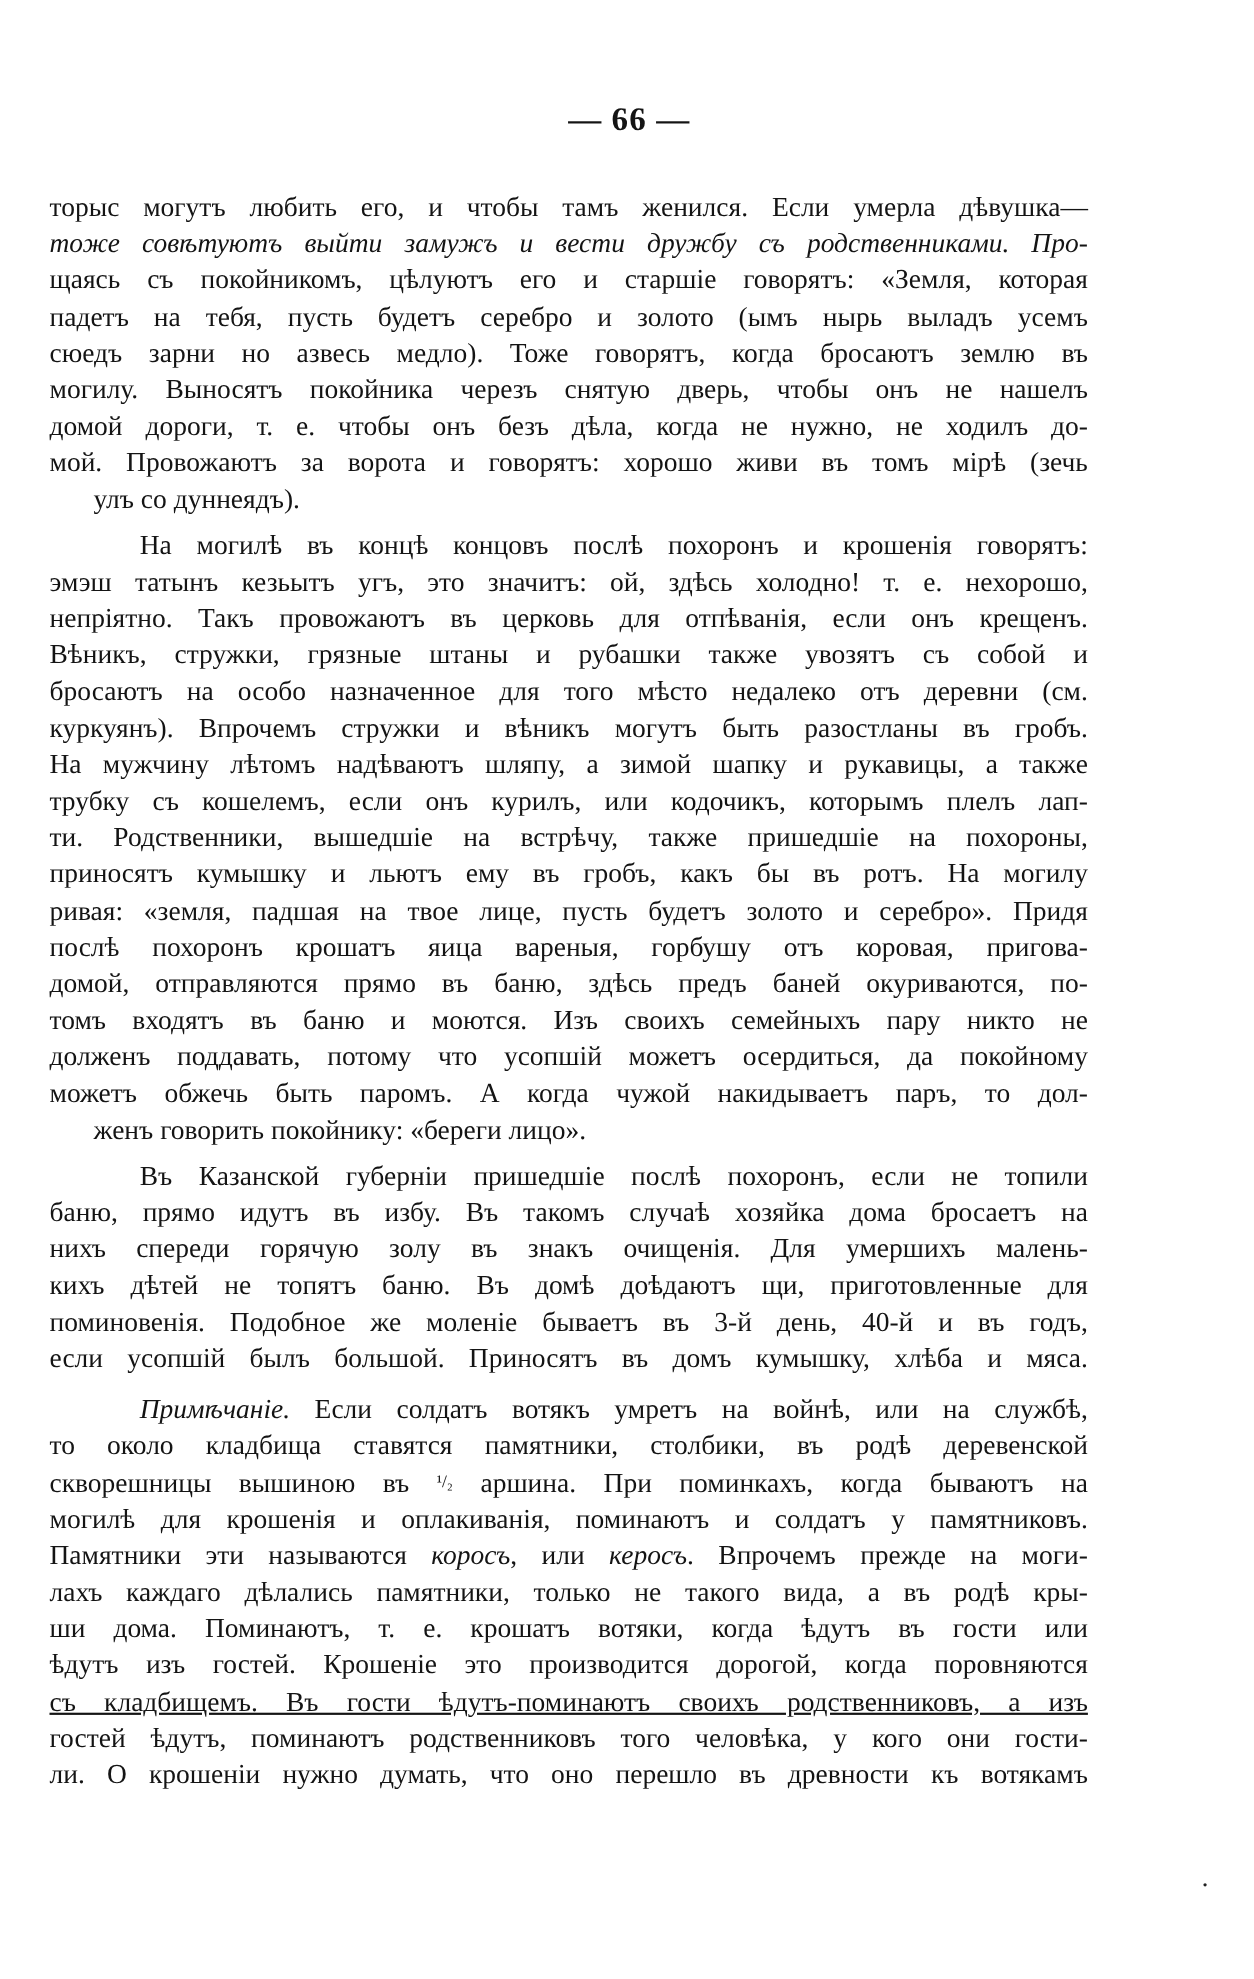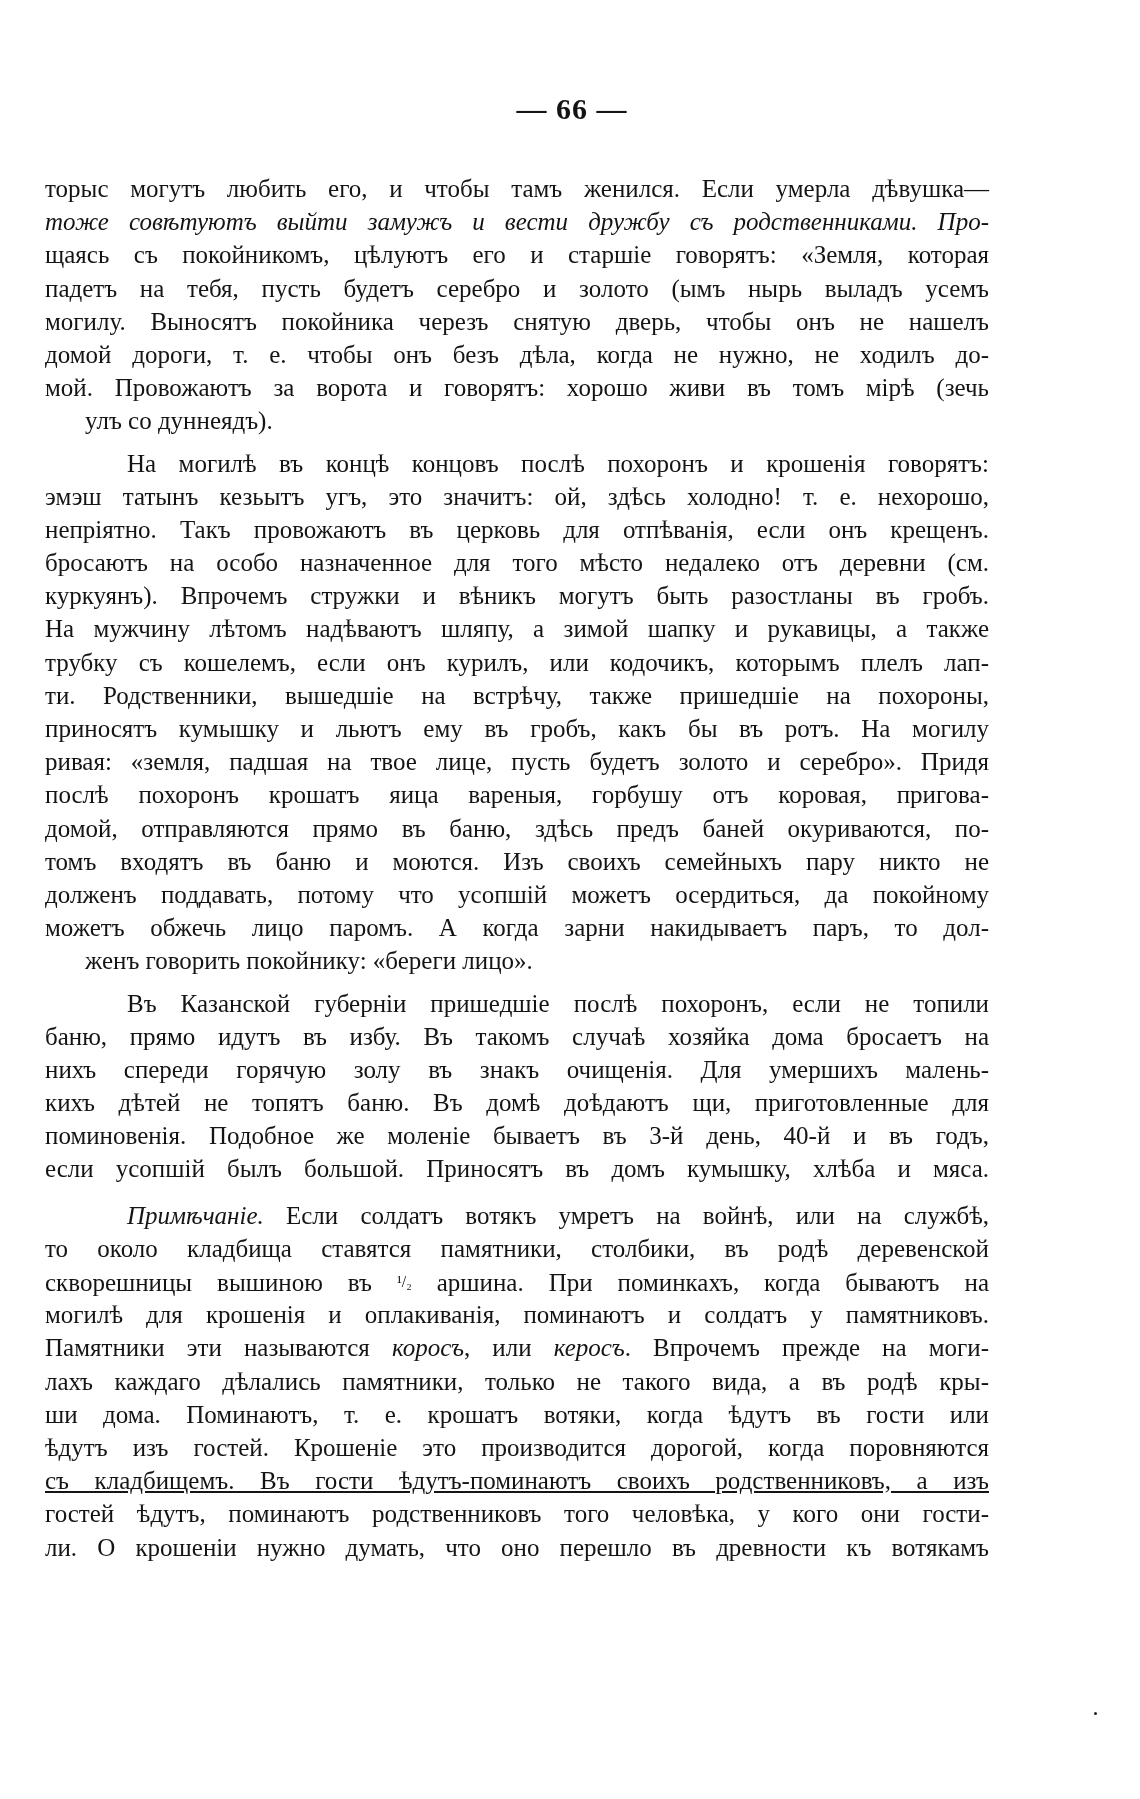--- a/index.html
+++ b/index.html
@@ -78,44 +78,46 @@
 
 <div class="page-number">— 66 —</div>
 
 <div class="text-block">
 
   <div>
     <span class="line" style="display: block;">торыс могутъ любить его, и чтобы тамъ женился. Если умерла дѣвушка—</span>
     <span class="line" style="display: block; font-style: italic;">тоже совѣтуютъ выйти замужъ и вести дружбу съ родственниками. Про-</span>
     <span class="line" style="display: block;">щаясь съ покойникомъ, цѣлуютъ его и старшіе говорятъ: «Земля, которая</span>
     <span class="line" style="display: block;">падетъ на тебя, пусть будетъ серебро и золото (ымъ нырь выладъ усемъ</span>
+    <span class="line" style="display: block;">сюедъ зарни но азвесь медло). Тоже говорятъ, когда бросаютъ землю въ</span>
     <span class="line" style="display: block;">могилу. Выносятъ покойника черезъ снятую дверь, чтобы онъ не нашелъ</span>
     <span class="line" style="display: block;">домой дороги, т. е. чтобы онъ безъ дѣла, когда не нужно, не ходилъ до-</span>
     <span class="line" style="display: block;">мой. Провожаютъ за ворота и говорятъ: хорошо живи въ томъ мірѣ (зечь</span>
     <span class="line last" style="display: block;">улъ со дуннеядъ).</span>
   </div>
 
   <div class="para-gap"></div>
 
   <div>
     <span class="line indent" style="display: block;">На могилѣ въ концѣ концовъ послѣ похоронъ и крошенія говорятъ:</span>
     <span class="line" style="display: block;">эмэш татынъ кезьытъ угъ, это значитъ: ой, здѣсь холодно! т. е. нехорошо,</span>
     <span class="line" style="display: block;">непріятно. Такъ провожаютъ въ церковь для отпѣванія, если онъ крещенъ.</span>
+    <span class="line" style="display: block;">Вѣникъ, стружки, грязные штаны и рубашки также увозятъ съ собой и</span>
     <span class="line" style="display: block;">бросаютъ на особо назначенное для того мѣсто недалеко отъ деревни (см.</span>
     <span class="line" style="display: block;">куркуянъ). Впрочемъ стружки и вѣникъ могутъ быть разостланы въ гробъ.</span>
     <span class="line" style="display: block;">На мужчину лѣтомъ надѣваютъ шляпу, а зимой шапку и рукавицы, а также</span>
     <span class="line" style="display: block;">трубку съ кошелемъ, если онъ курилъ, или кодочикъ, которымъ плелъ лап-</span>
     <span class="line" style="display: block;">ти. Родственники, вышедшіе на встрѣчу, также пришедшіе на похороны,</span>
     <span class="line" style="display: block;">приносятъ кумышку и льютъ ему въ гробъ, какъ бы въ ротъ. На могилу</span>
     <span class="line" style="display: block;">ривая: «земля, падшая на твое лице, пусть будетъ золото и серебро». Придя</span>
     <span class="line" style="display: block;">послѣ похоронъ крошатъ яица вареныя, горбушу отъ коровая, пригова-</span>
     <span class="line" style="display: block;">домой, отправляются прямо въ баню, здѣсь предъ баней окуриваются, по-</span>
     <span class="line" style="display: block;">томъ входятъ въ баню и моются. Изъ своихъ семейныхъ пару никто не</span>
     <span class="line" style="display: block;">долженъ поддавать, потому что усопшій можетъ осердиться, да покойному</span>
-    <span class="line" style="display: block;">можетъ обжечь лицо паромъ. А когда зарни накидываетъ паръ, то дол-</span>
+    <span class="line" style="display: block;">можетъ обжечь быть паромъ. А когда чужой накидываетъ паръ, то дол-</span>
     <span class="line last" style="display: block;">женъ говорить покойнику: «береги лицо».</span>
   </div>
 
   <div class="para-gap"></div>
 
   <div>
     <span class="line indent" style="display: block;">Въ Казанской губерніи пришедшіе послѣ похоронъ, если не топили</span>
     <span class="line" style="display: block;">баню, прямо идутъ въ избу. Въ такомъ случаѣ хозяйка дома бросаетъ на</span>
     <span class="line" style="display: block;">нихъ спереди горячую золу въ знакъ очищенія. Для умершихъ малень-</span>
     <span class="line" style="display: block;">кихъ дѣтей не топятъ баню. Въ домѣ доѣдаютъ щи, приготовленные для</span>

